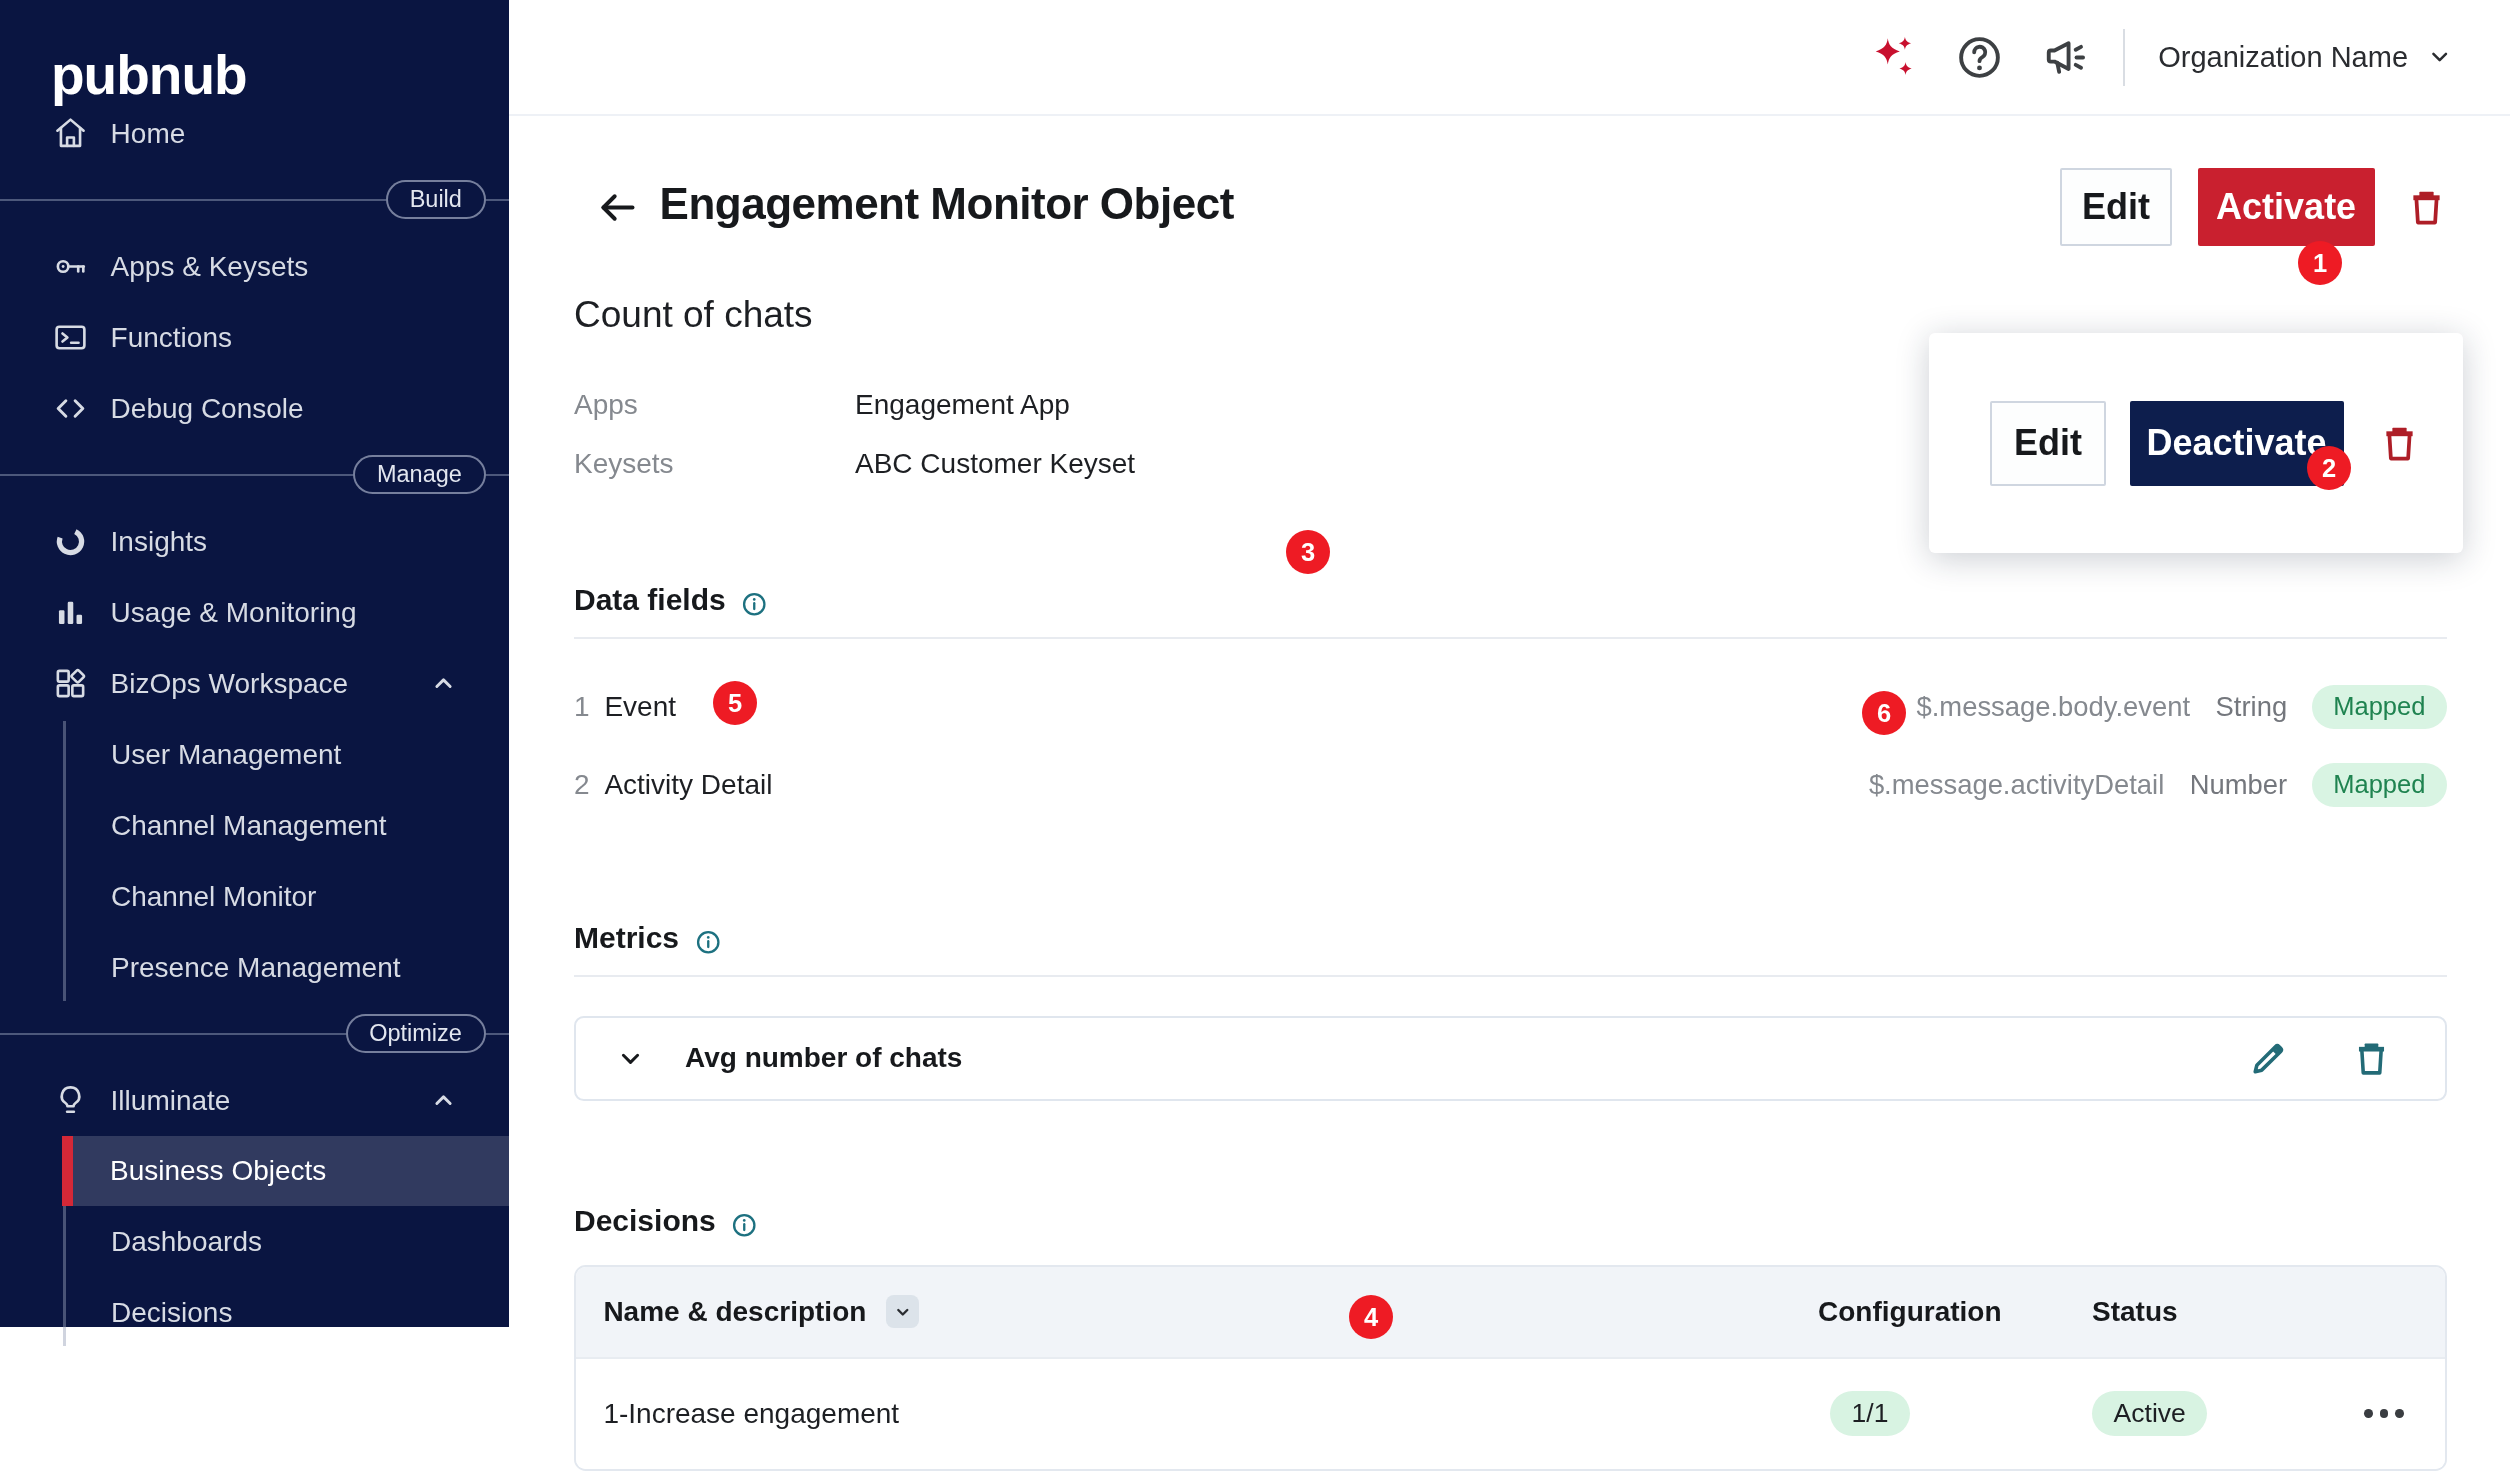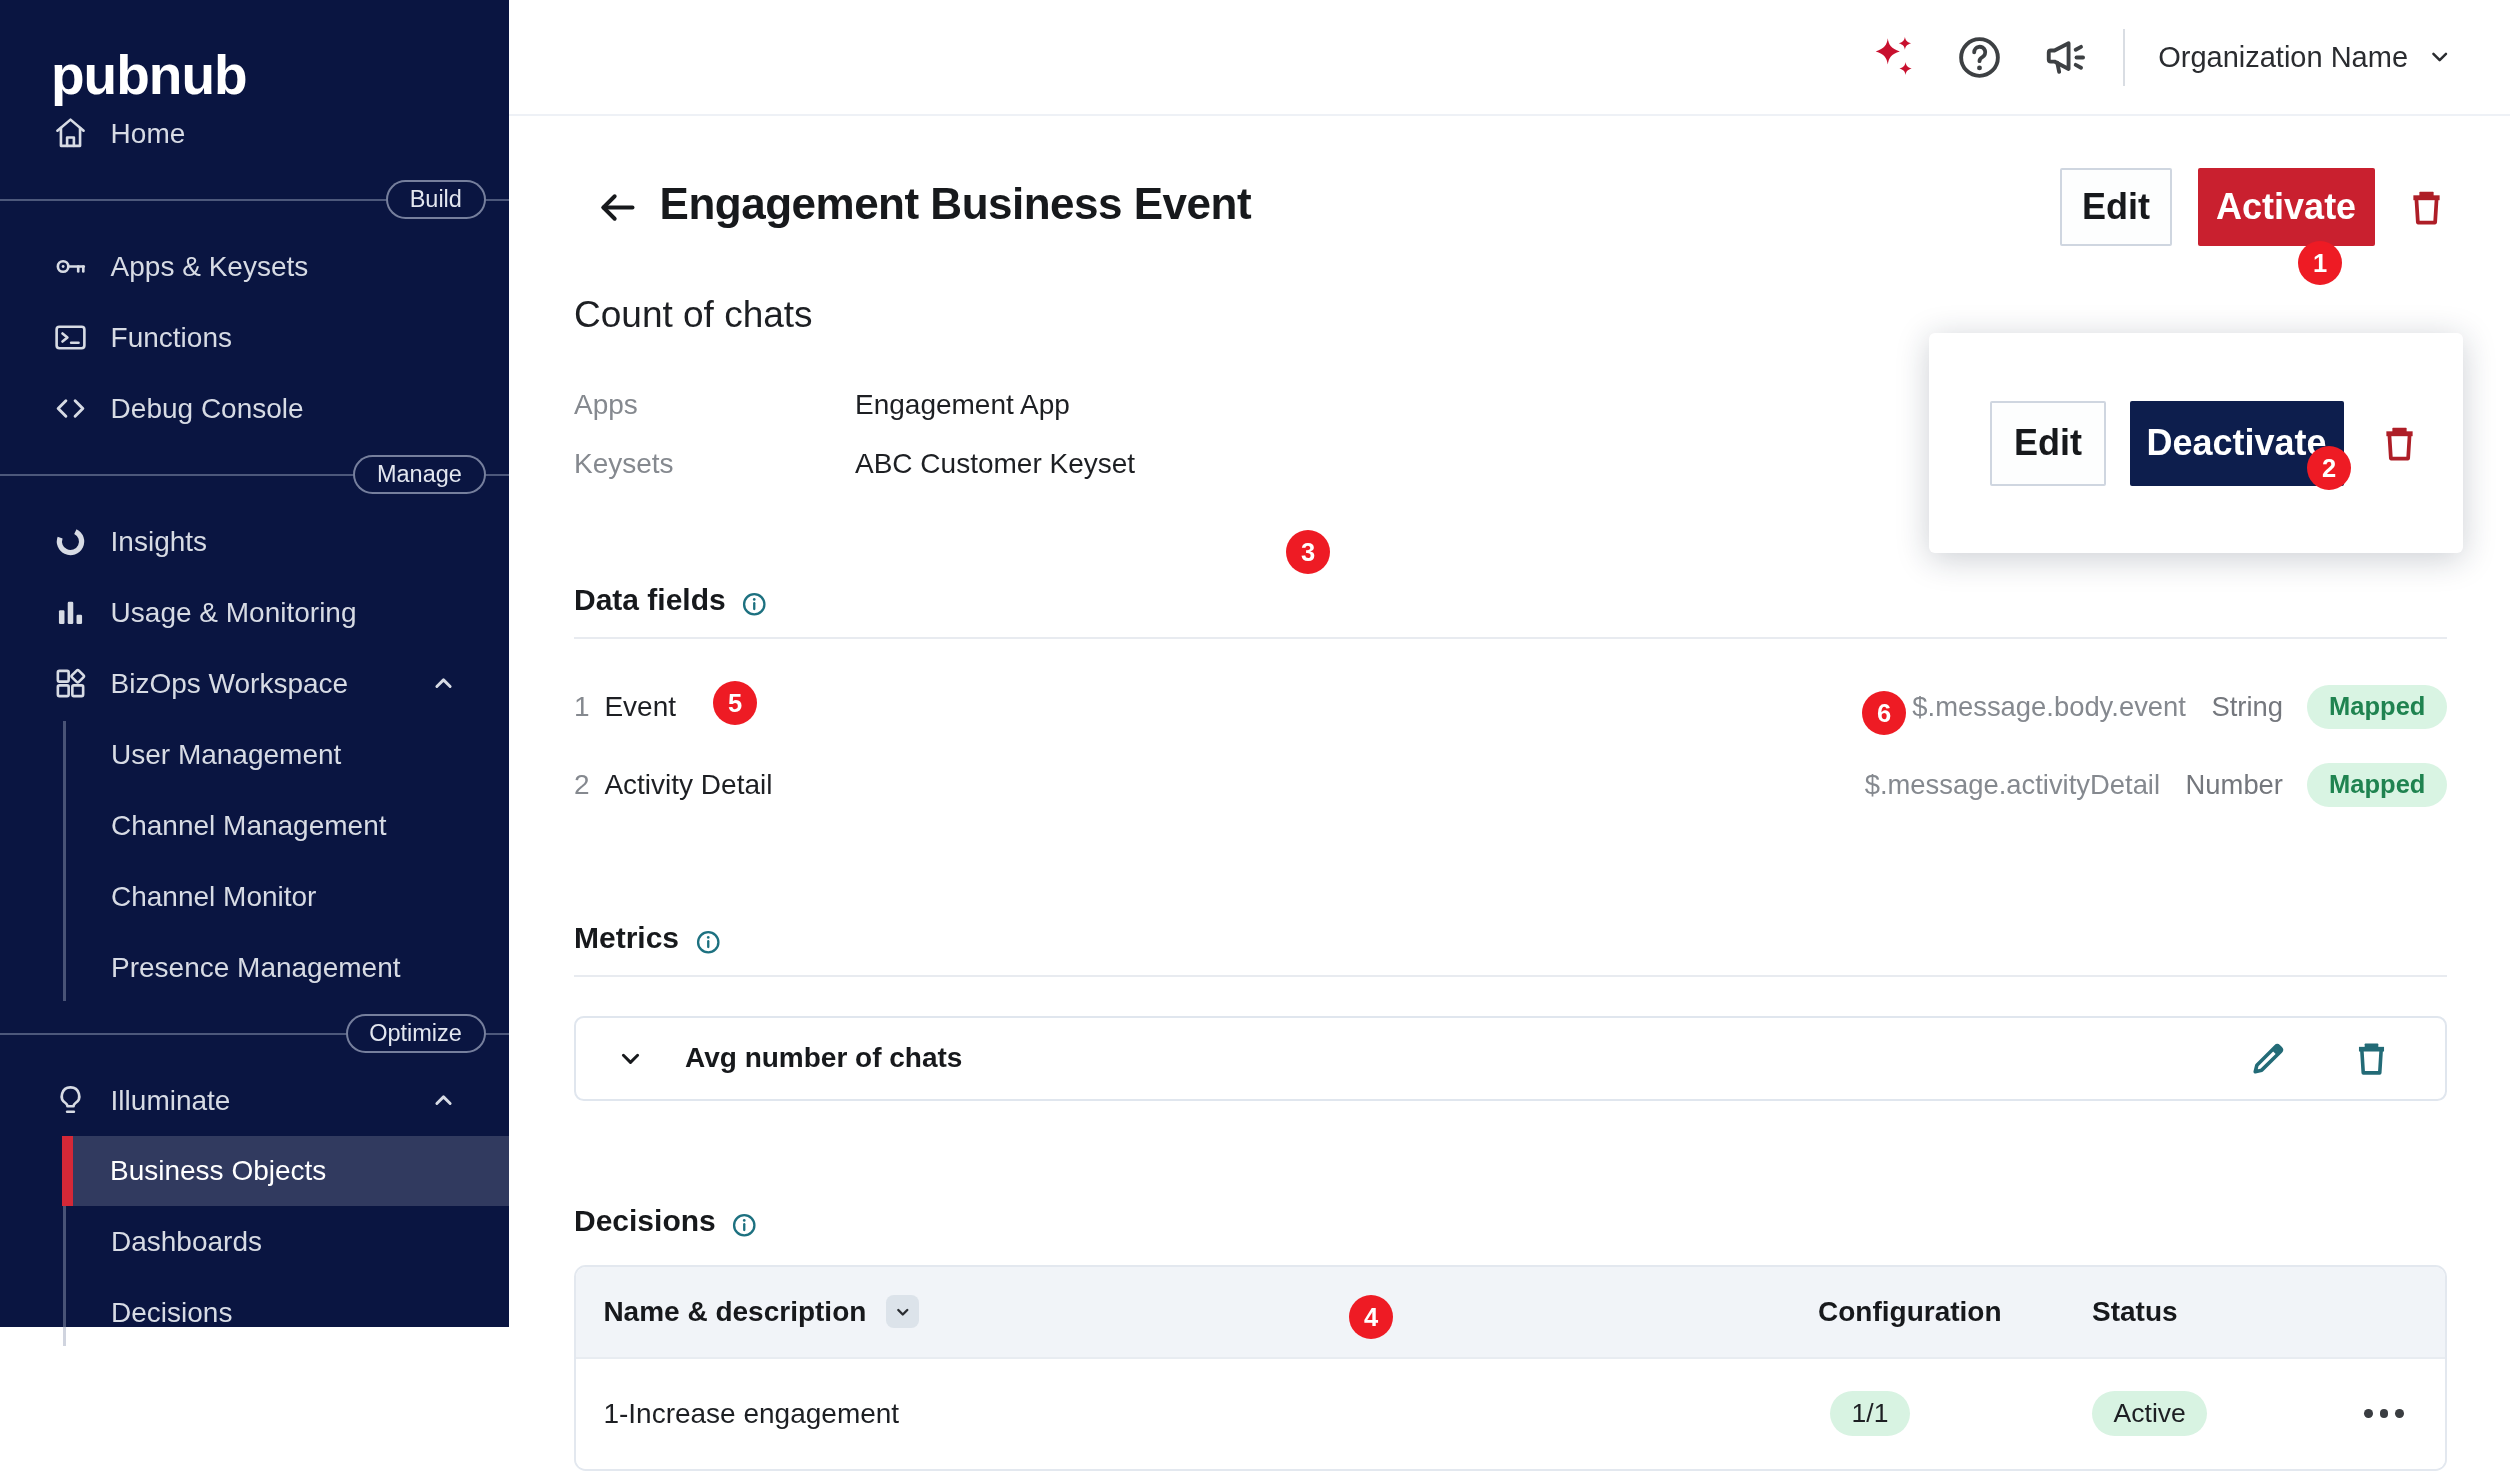--- a/index.html
+++ b/index.html
@@ -90,21 +90,20 @@
   .df-row{height:78px;display:flex;align-items:center;}
   .df-num{color:#85898f;font-size:28px;width:19.6px;}
   .df-name{color:#1d1f23;font-size:28px;margin-left:10.8px;}
   .df-right{margin-left:auto;display:flex;align-items:center;}
   .df-path{color:#85898f;font-size:27.4px;}
   .df-type{color:#74777d;font-size:27.4px;margin-left:25.5px;}
   .pill-green{
     margin-left:24.5px;height:44px;min-width:127px;box-sizing:border-box;border-radius:22.5px;
     background:#d9f4e3;color:#1f8350;font-size:25.5px;display:flex;align-items:center;justify-content:center;
     padding:0 21.6px;
-    font-weight:bold;
   }
   
   .metric-box{
     margin-top:39px;height:85px;border:2px solid #e0e6ee;border-radius:9.8px;
     display:flex;align-items:center;padding:0 49px 0 39px;box-sizing:border-box;
   }
   .metric-box .chev{display:flex;cursor:pointer;}
   .metric-name{font-size:28px;font-weight:700;color:#17191c;margin-left:39px;}
   .metric-actions{margin-left:auto;display:flex;align-items:center;gap:54px;}
   
@@ -305,21 +304,21 @@
     </span>
   </div>
 
   <div class="title-row">
     <span class="back-btn">
       <svg viewBox="0 0 24 24" fill="none" stroke="#17191c" stroke-width="2.1" stroke-linecap="round" stroke-linejoin="round">
           <path d="M20 12H4.5"></path>
           <path d="m10.5 6-6 6 6 6"></path>
         </svg>
     </span>
-    <span class="page-title">Engagement Business Event</span>
+    <span class="page-title">Engagement Monitor Object</span>
     <span class="spacer"></span>
     <button class="btn btn-secondary edit-btn">Edit</button>
     <button class="btn btn-danger activate-btn">Activate</button>
     <button class="icon-btn">
       <svg width="45" height="45" viewBox="0 0 24 24" fill="none" stroke="#ae1e27" stroke-width="2" stroke-linejoin="round">
           <rect x="8.2" y="3.6" width="7.6" height="2.6" rx="0.4" fill="#ae1e27" stroke="none"></rect>
           <path d="M5 6.8h14" stroke-width="2.6"></path>
           <path d="M6.6 7.2 7.4 20h9.2l.8-12.8"></path>
         </svg>
     </button>

